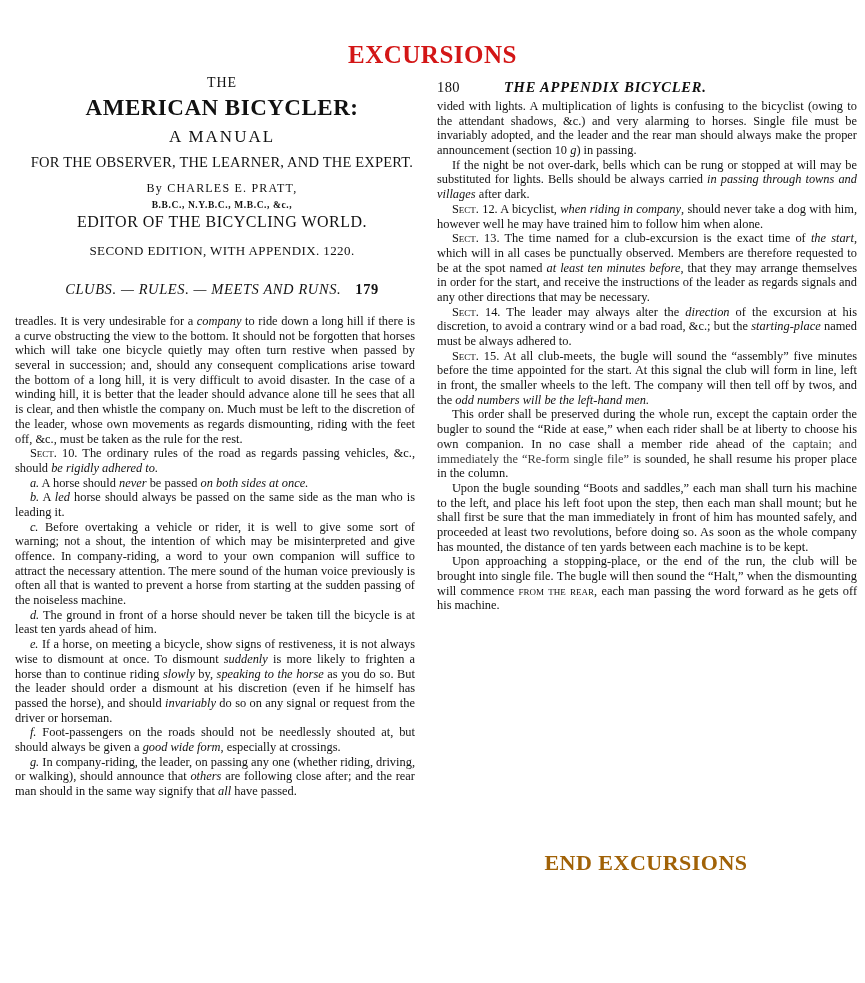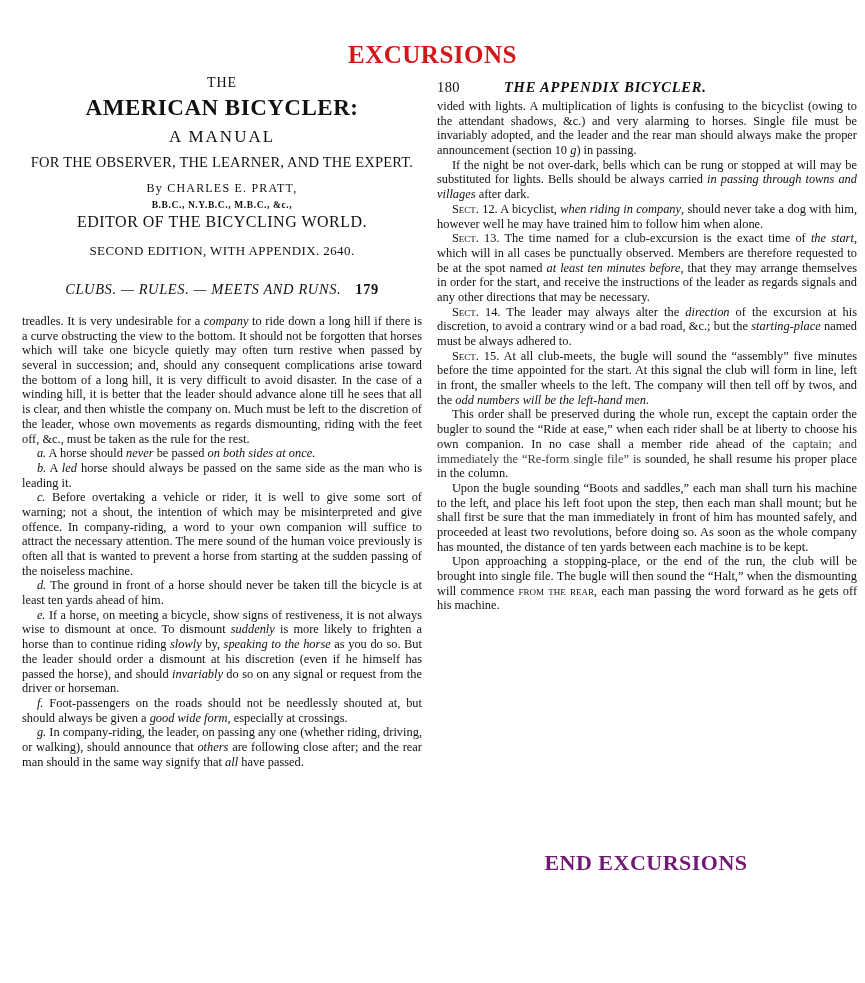--- a/index.html
+++ b/index.html
@@ -129,21 +129,21 @@
   
   .col {
     position: absolute;
     font-size: 12.4px;
     line-height: 1.185;
     text-align: justify;
     color: #111;
   }
   #left-column {
     top: 283px;
-    left: 22px;
+    left: 15px;
     width: 400px;
   }
   #right-column {
     top: 68px;
     left: 437px;
     width: 420px;
   }
   .col p {
     margin: 0;
     text-indent: 1.2em;
@@ -161,50 +161,51 @@
   <div id="top-banner" class="banner" style="color: rgb(211, 22, 22);">EXCURSIONS</div>
 
   <div id="title-block">
     <div class="the sc">THE</div>
     <div class="main-title">AMERICAN BICYCLER:</div>
     <div class="a-manual">A MANUAL</div>
     <div class="subtitle">FOR THE OBSERVER, THE LEARNER, AND THE EXPERT.</div>
     <div class="author">By CHARLES E. PRATT,</div>
     <div class="author-creds">B.B.C., N.Y.B.C., M.B.C., &amp;c.,</div>
     <div class="author-role sc">EDITOR OF THE BICYCLING WORLD.</div>
-    <div class="edition sc">SECOND EDITION, WITH APPENDIX.  2640.</div>
+    <div class="edition sc">SECOND EDITION, WITH APPENDIX.  1220.</div>
   </div>
 
   <div id="left-running-head">
     <span>CLUBS. — RULES. — MEETS AND RUNS.</span><span class="pageno">179</span>
   </div>
 
   <div id="right-running-head">
     <span class="pageno">180</span><span class="rh-title">THE APPENDIX BICYCLER.</span>
   </div>
 
   <div id="left-column" class="col">
       <p class="noindent">treadles. It is very undesirable for a <i>company</i> to ride down a long hill if there is a curve obstructing the view to the bottom. It should not be forgotten that horses which will take one bicycle quietly may often turn restive when passed by several in succession; and, should any consequent complications arise toward the bottom of a long hill, it is very difficult to avoid disaster. In the case of a winding hill, it is better that the leader should advance alone till he sees that all is clear, and then whistle the company on. Much must be left to the discretion of the leader, whose own movements as regards dismounting, riding with the feet off, &amp;c., must be taken as the rule for the rest.</p>
+      <p><span class="secthead">Sect.</span> 10. The ordinary rules of the road as regards passing vehicles, &amp;c., should <i>be rigidly adhered to.</i></p>
       <p><i>a.</i> A horse should <i>never</i> be passed <i>on both sides at once.</i></p>
       <p><i>b.</i> A <i>led</i> horse should always be passed on the same side as the man who is leading it.</p>
       <p><i>c.</i> Before overtaking a vehicle or rider, it is well to give some sort of warning; not a shout, the intention of which may be misinterpreted and give offence. In company-riding, a word to your own companion will suffice to attract the necessary attention. The mere sound of the human voice previously is often all that is wanted to prevent a horse from starting at the sudden passing of the noiseless machine.</p>
       <p><i>d.</i> The ground in front of a horse should never be taken till the bicycle is at least ten yards ahead of him.</p>
       <p><i>e.</i> If a horse, on meeting a bicycle, show signs of restiveness, it is not always wise to dismount at once. To dismount <i>suddenly</i> is more likely to frighten a horse than to continue riding <i>slowly</i> by, <i>speaking to the horse</i> as you do so. But the leader should order a dismount at his discretion (even if he himself has passed the horse), and should <i>invariably</i> do so on any signal or request from the driver or horseman.</p>
       <p><i>f.</i> Foot-passengers on the roads should not be needlessly shouted at, but should always be given a <i>good wide form</i>, especially at crossings.</p>
       <p><i>g.</i> In company-riding, the leader, on passing any one (whether riding, driving, or walking), should announce that <i>others</i> are following close after; and the rear man should in the same way signify that <i>all</i> have passed.</p>
     </div>
   <div id="right-column" class="col">
       <p class="noindent">vided with lights. A multiplication of lights is confusing to the bicyclist (owing to the attendant shadows, &amp;c.) and very alarming to horses. Single file must be invariably adopted, and the leader and the rear man should always make the proper announcement (section 10 <i>g</i>) in passing.</p>
       <p>If the night be not over-dark, bells which can be rung or stopped at will may be substituted for lights. Bells should be always carried <i>in passing through towns and villages</i> after dark.</p>
       <p><span class="secthead">Sect.</span> 12. A bicyclist, <i>when riding in company</i>, should never take a dog with him, however well he may have trained him to follow him when alone.</p>
       <p><span class="secthead">Sect.</span> 13. The time named for a club-excursion is the exact time of <i>the start</i>, which will in all cases be punctually observed. Members are therefore requested to be at the spot named <i>at least ten minutes before</i>, that they may arrange themselves in order for the start, and receive the instructions of the leader as regards signals and any other directions that may be necessary.</p>
       <p><span class="secthead">Sect.</span> 14. The leader may always alter the <i>direction</i> of the excursion at his discretion, to avoid a contrary wind or a bad road, &amp;c.; but the <i>starting-place</i> named must be always adhered to.</p>
       <p><span class="secthead">Sect.</span> 15. At all club-meets, the bugle will sound the “assembly” five minutes before the time appointed for the start. At this signal the club will form in line, left in front, the smaller wheels to the left. The company will then tell off by twos, and the <i>odd numbers will be the left-hand men.</i></p>
       <p>This order shall be preserved during the whole run, except the captain order the bugler to sound the “Ride at ease,” when each rider shall be at liberty to choose his own companion. In no case shall a member ride ahead of the <span class="blur">captain; and immediately the “Re-form single file” is</span> sounded, he shall resume his proper place in the column.</p>
       <p>Upon the bugle sounding “Boots and saddles,” each man shall turn his machine to the left, and place his left foot upon the step, then each man shall mount; but he shall first be sure that the man immediately in front of him has mounted safely, and proceeded at least two revolutions, before doing so. As soon as the whole company has mounted, the distance of ten yards between each machine is to be kept.</p>
       <p>Upon approaching a stopping-place, or the end of the run, the club will be brought into single file. The bugle will then sound the “Halt,” when the dismounting will commence <span class="secthead">from the rear</span>, each man passing the word forward as he gets off his machine.</p>
     </div>
 
-  <div id="bottom-banner" class="banner" style="color: #701a75;">
+  <div id="bottom-banner" class="banner" style="color: #a16207;">
     <div>END EXCURSIONS</div>
   </div>
 
 </div>
 
 </body></html>

